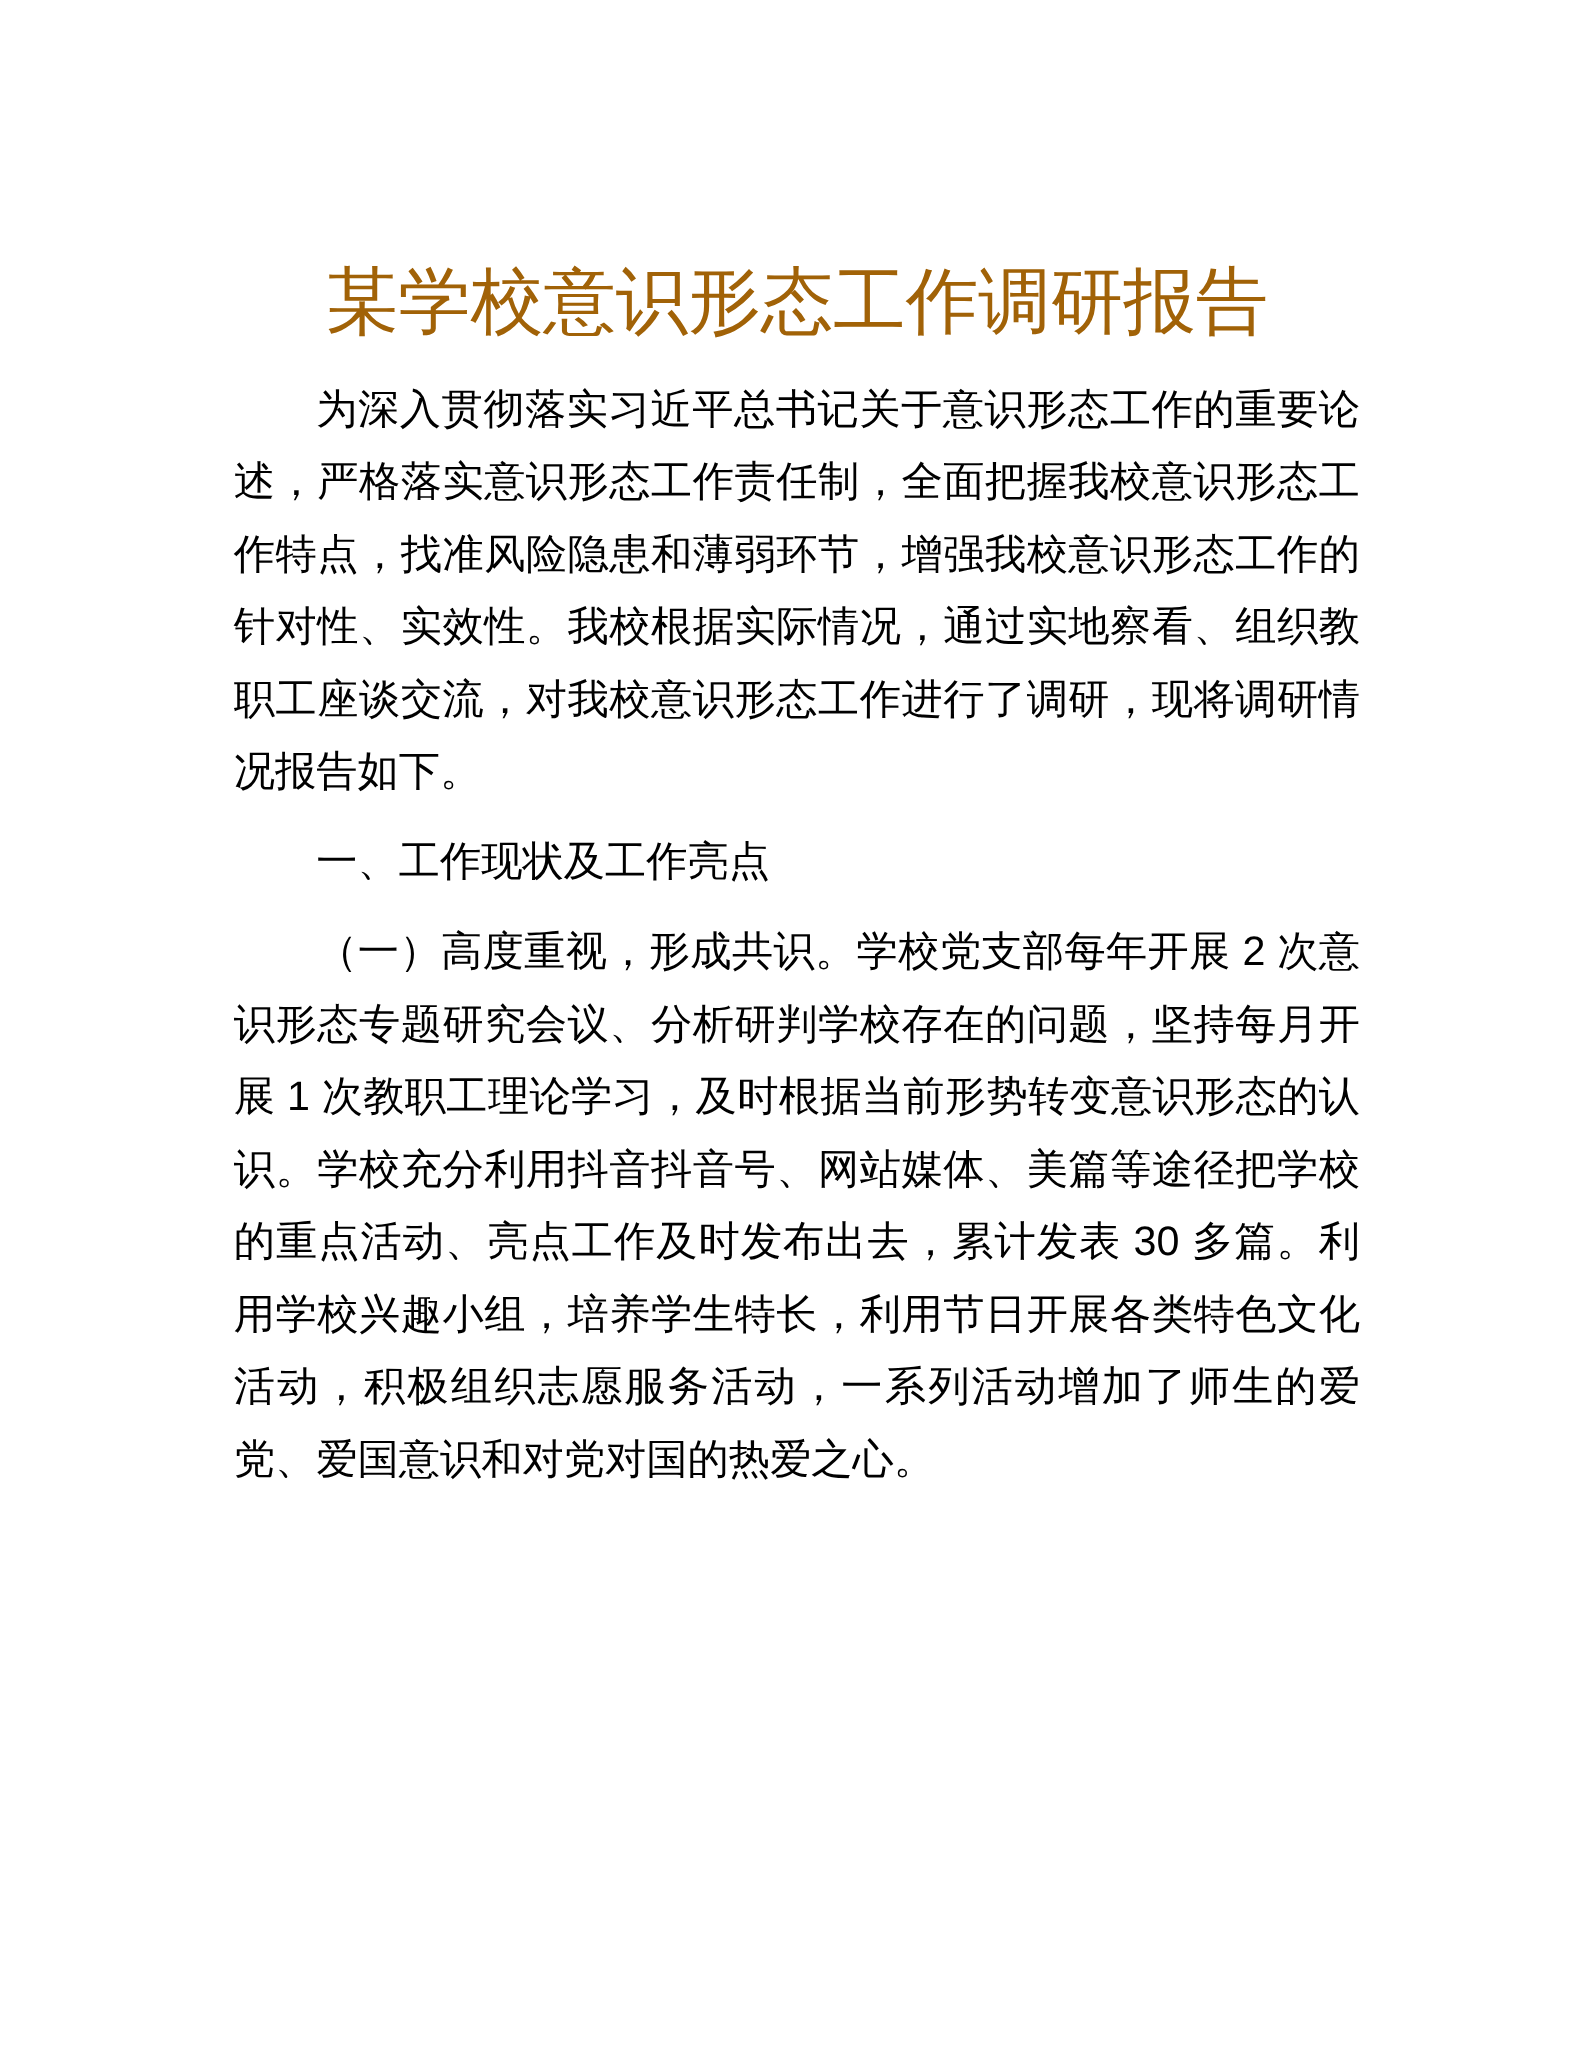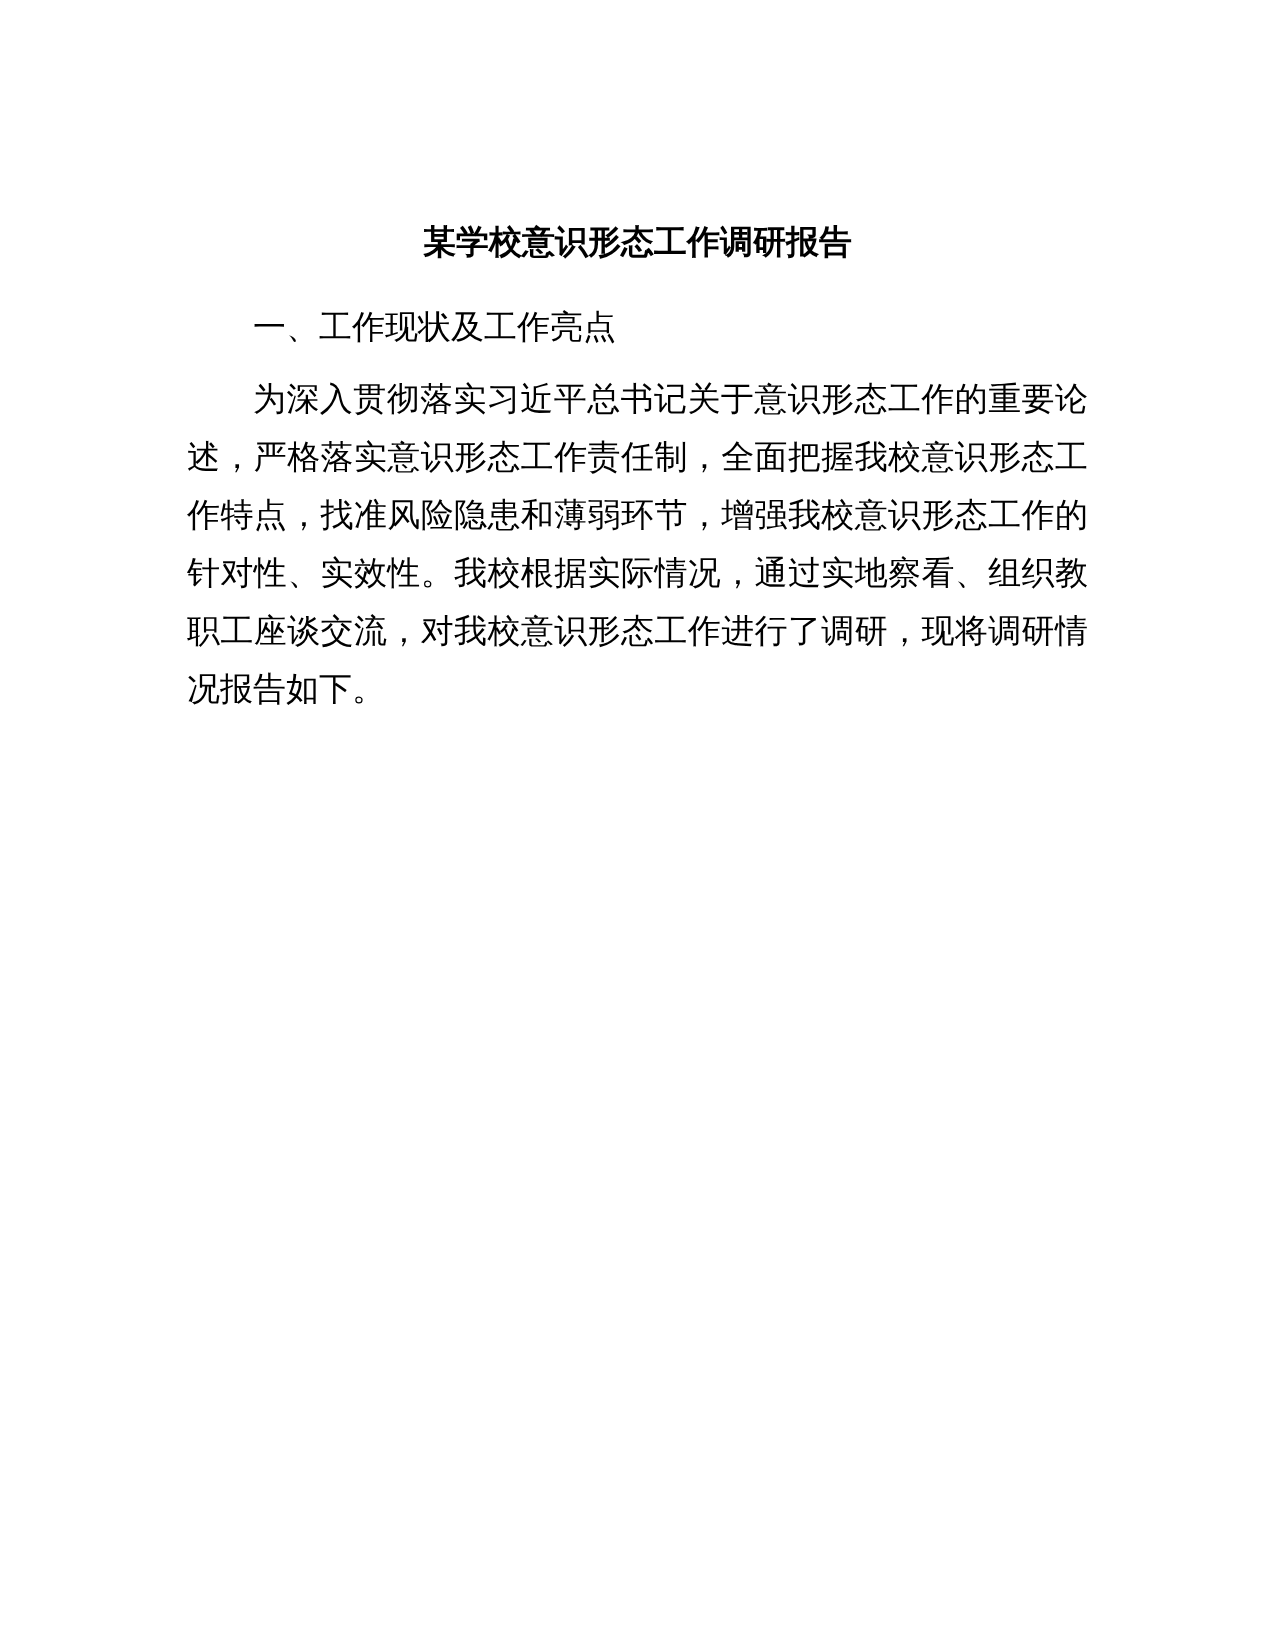--- a/index.html
+++ b/index.html
@@ -12,25 +12,25 @@
       width: 1275px;
       height: 1650px;
       background: #ffffff;
       color: #000000;
       padding: 0 187px;
       overflow: hidden;
     }
     .doc-title {
       margin-top: 212px;
       margin-bottom: 26px;
-      font-size: 33px;
+      font-size: 58px;
       line-height: 60px;
-      font-weight: bold;
+      font-weight: normal;
       text-align: center;
-      color: #000000;
+      color: #a16207;
       white-space: nowrap;
     }
     .para {
       font-size: 33px;
       line-height: 58px;
       text-align: justify;
       text-justify: inter-ideograph;
       text-indent: 66px;
       margin: 0 0 14px 0;
       color: #000000;
@@ -40,18 +40,19 @@
     .section-heading {
       font-weight: normal;
     }
   </style>
 </head>
 <body>
 
 <div class="page">
   <h1 class="doc-title">某学校意识形态工作调研报告</h1>
 
+  <p class="para">为深入贯彻落实习近平总书记关于意识形态工作的重要论述，严格落实意识形态工作责任制，全面把握我校意识形态工作特点，找准风险隐患和薄弱环节，增强我校意识形态工作的针对性、实效性。我校根据实际情况，通过实地察看、组织教职工座谈交流，对我校意识形态工作进行了调研，现将调研情况报告如下。</p>
+
   <p class="para section-heading">一、工作现状及工作亮点</p>
 
-  <p class="para">为深入贯彻落实习近平总书记关于意识形态工作的重要论述，严格落实意识形态工作责任制，全面把握我校意识形态工作特点，找准风险隐患和薄弱环节，增强我校意识形态工作的针对性、实效性。我校根据实际情况，通过实地察看、组织教职工座谈交流，对我校意识形态工作进行了调研，现将调研情况报告如下。</p>
-
+  <p class="para">（一）高度重视，形成共识。学校党支部每年开展 2 次意识形态专题研究会议、分析研判学校存在的问题，坚持每月开展 1 次教职工理论学习，及时根据当前形势转变意识形态的认识。学校充分利用抖音抖音号、网站媒体、美篇等途径把学校的重点活动、亮点工作及时发布出去，累计发表 30 多篇。利用学校兴趣小组，培养学生特长，利用节日开展各类特色文化活动，积极组织志愿服务活动，一系列活动增加了师生的爱党、爱国意识和对党对国的热爱之心。</p>
 
 </div>
 
 </body></html>

